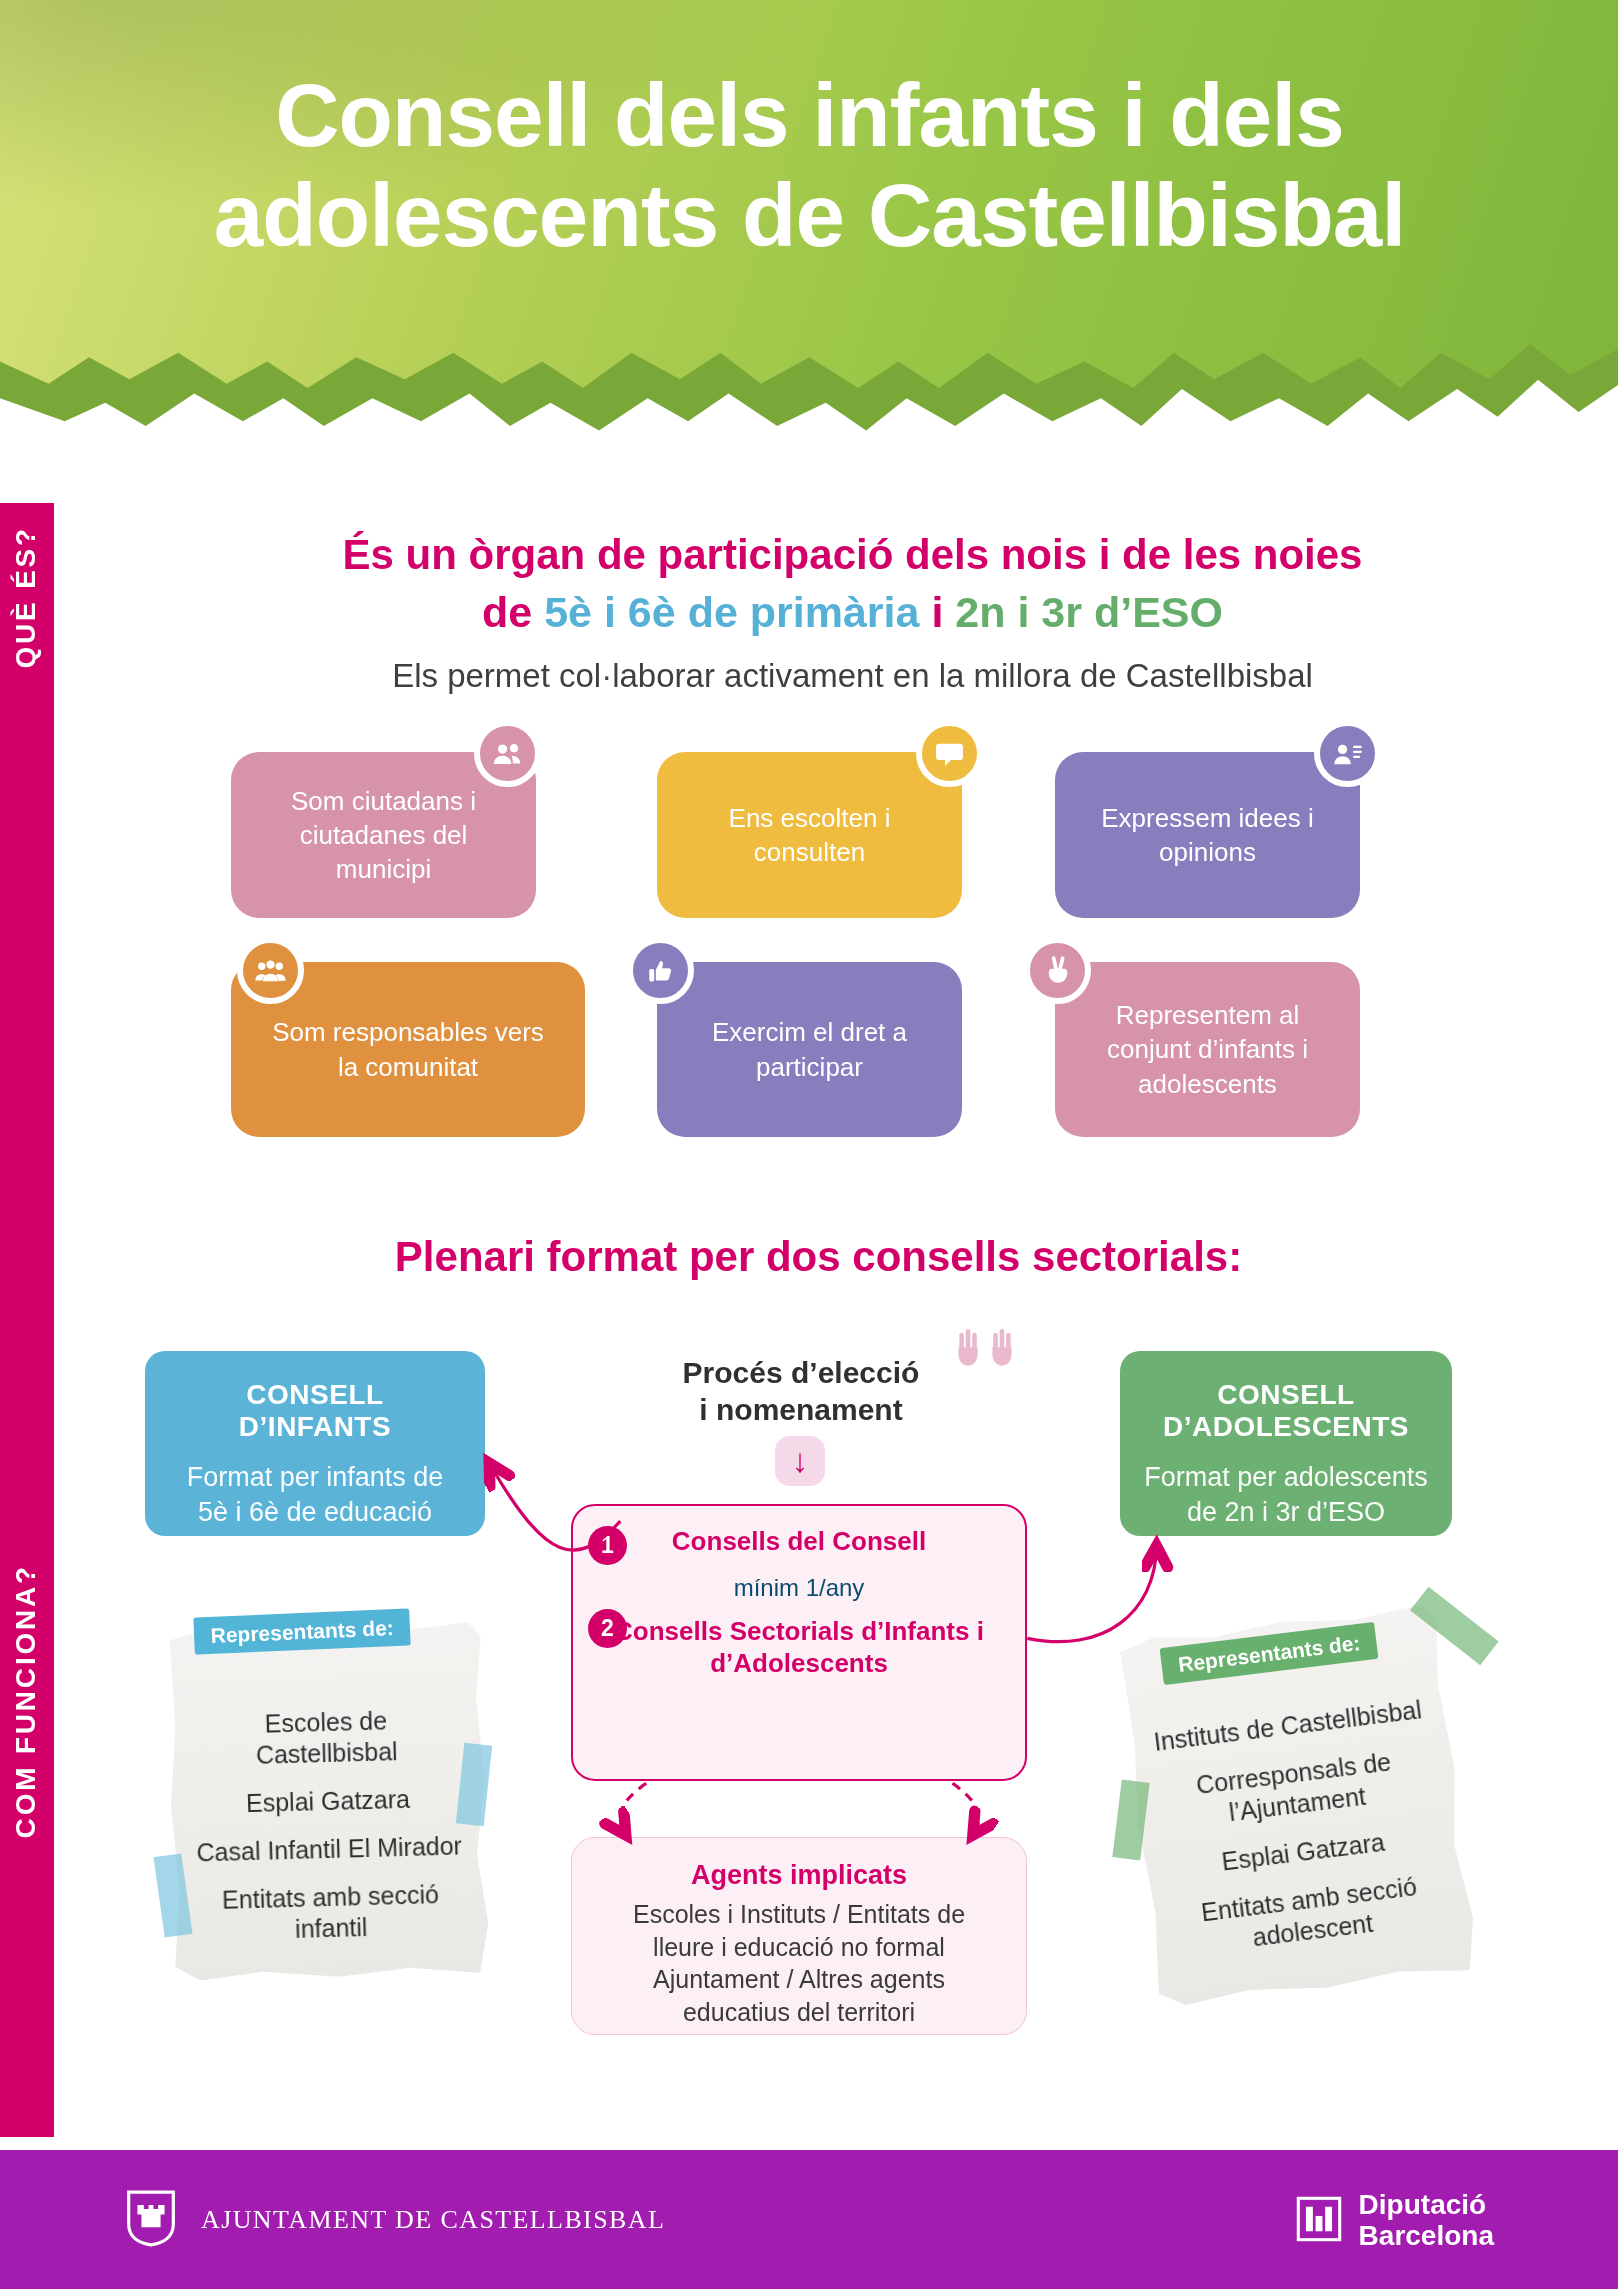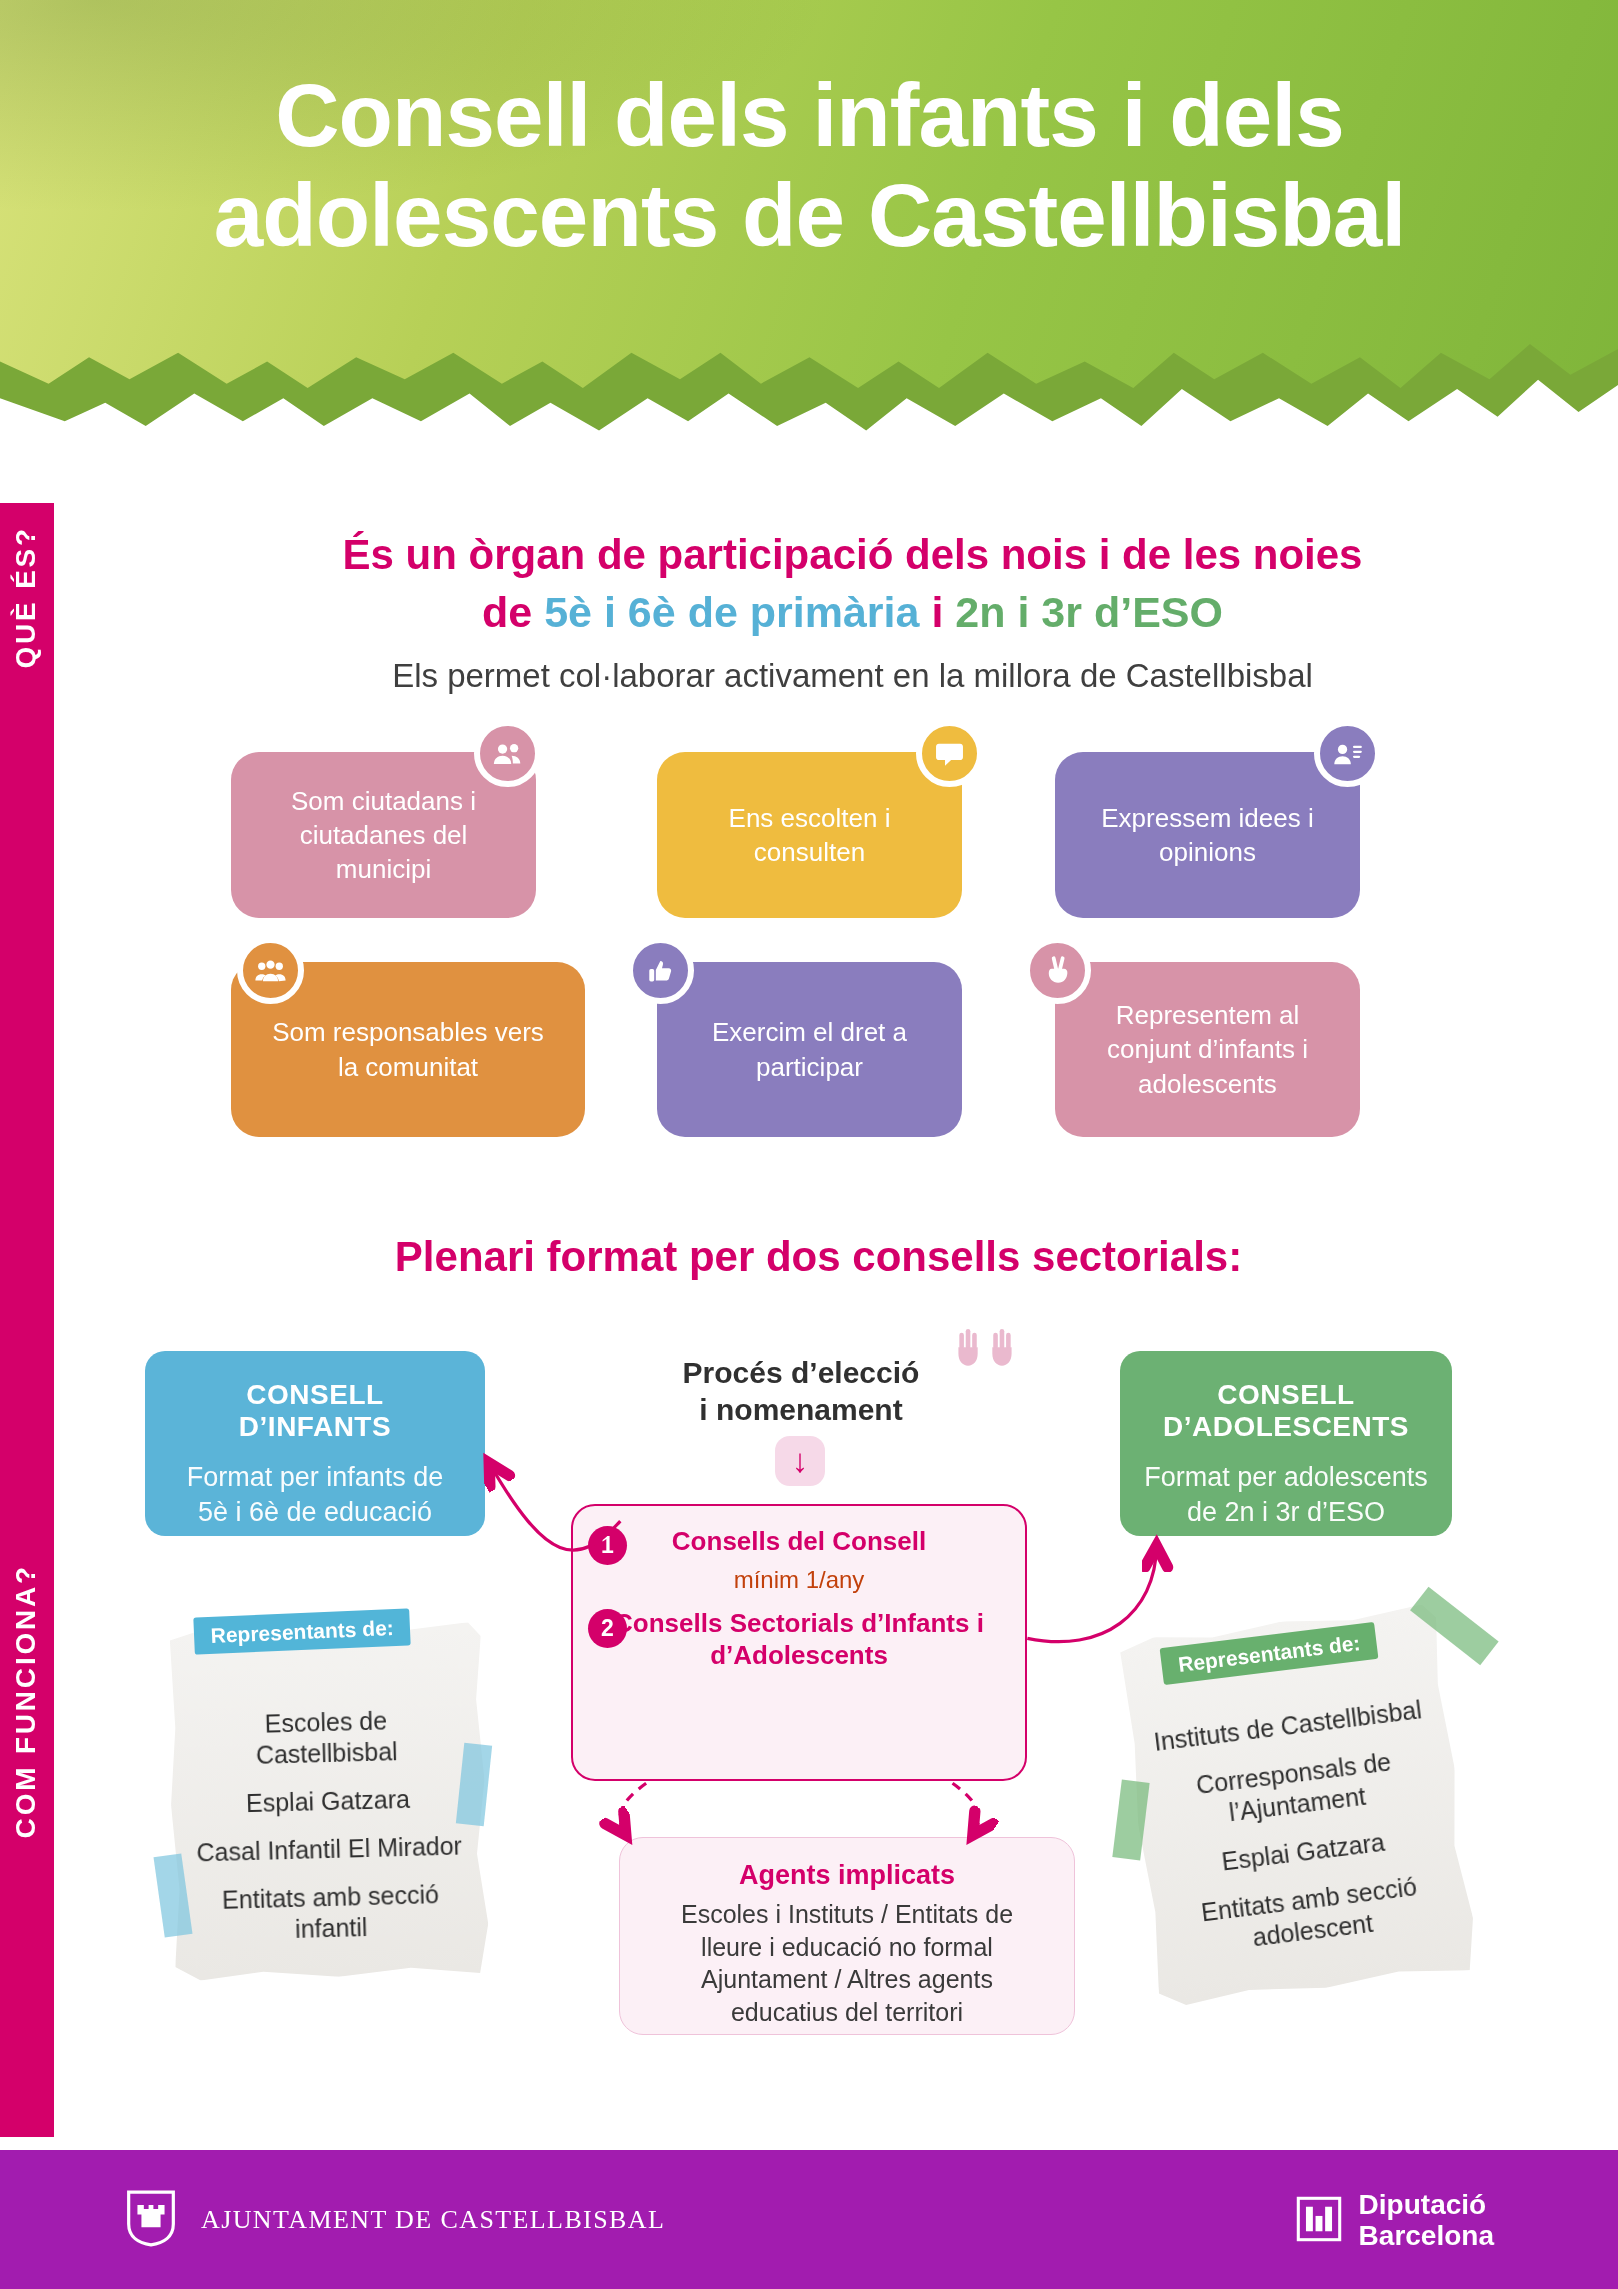--- a/index.html
+++ b/index.html
@@ -43,24 +43,24 @@
            font-size:30px;font-weight:800;line-height:1.22;}
   .hands{position:absolute;left:952px;top:1327px;}
   .down-arrow{position:absolute;left:775px;top:1436px;width:50px;height:50px;border-radius:14.8px;
            background:#f6d9e8;color:#d4006a;font-size:33px;font-weight:800;
            display:flex;align-items:center;justify-content:center;}
   .plenari{position:absolute;left:571px;top:1504px;width:456px;height:277px;background:#fcf0f6;
            border:2.8px solid #d4006a;border-radius:24px;box-sizing:border-box;padding:20px 31px;text-align:center;}
   .step-num{position:absolute;left:14.8px;width:39px;height:39px;border-radius:50%;background:#d4006a;color:#fff;
            font-weight:700;font-size:23px;display:flex;align-items:center;justify-content:center;}
   .p-title{color:#d4006a;font-size:26px;font-weight:700;line-height:1.2;}
-  .p-body{color:#c2410c;font-size:24px;line-height:1.3;margin-top:7px;}
+  .p-body{color:#0c4a6e;font-size:24px;line-height:1.3;margin-top:15px;}
   .p-gap{height:13px;}
   .agents{position:absolute;left:571px;top:1837px;width:456px;height:198px;background:#fcf0f6;
-          border:1.8px solid #efc3da;border-radius:24px;box-sizing:border-box;padding:22px 28px;text-align:center;margin-left:48px;}
+          border:1.8px solid #efc3da;border-radius:24px;box-sizing:border-box;padding:22px 28px;text-align:center;}
   .agents .t{color:#d4006a;font-size:27px;font-weight:700;margin-bottom:7.4px;}
   .agents .b{color:#3a3a3a;font-size:25px;line-height:1.3;}
   .arrows{position:absolute;left:0;top:0;pointer-events:none;}
   .arrows path{fill:none;stroke:#d4006a;stroke-width:3.5;marker-end:url(#arr);}
   .arrows .dash{stroke-dasharray:10 8;}
 
   
   .note{position:absolute;background:linear-gradient(#f4f3f1,#eae8e4);
         filter:drop-shadow(0 9.2px 9.2px rgba(0,0,0,.16));
         clip-path:polygon(1% 3%,12% 0%,30% 2%,52% 0%,74% 2%,96% 0%,100% 4%,98% 22%,100% 45%,97% 66%,100% 86%,97% 100%,75% 98%,52% 100%,28% 98%,8% 100%,0% 96%,2% 74%,0% 50%,2% 28%);}

